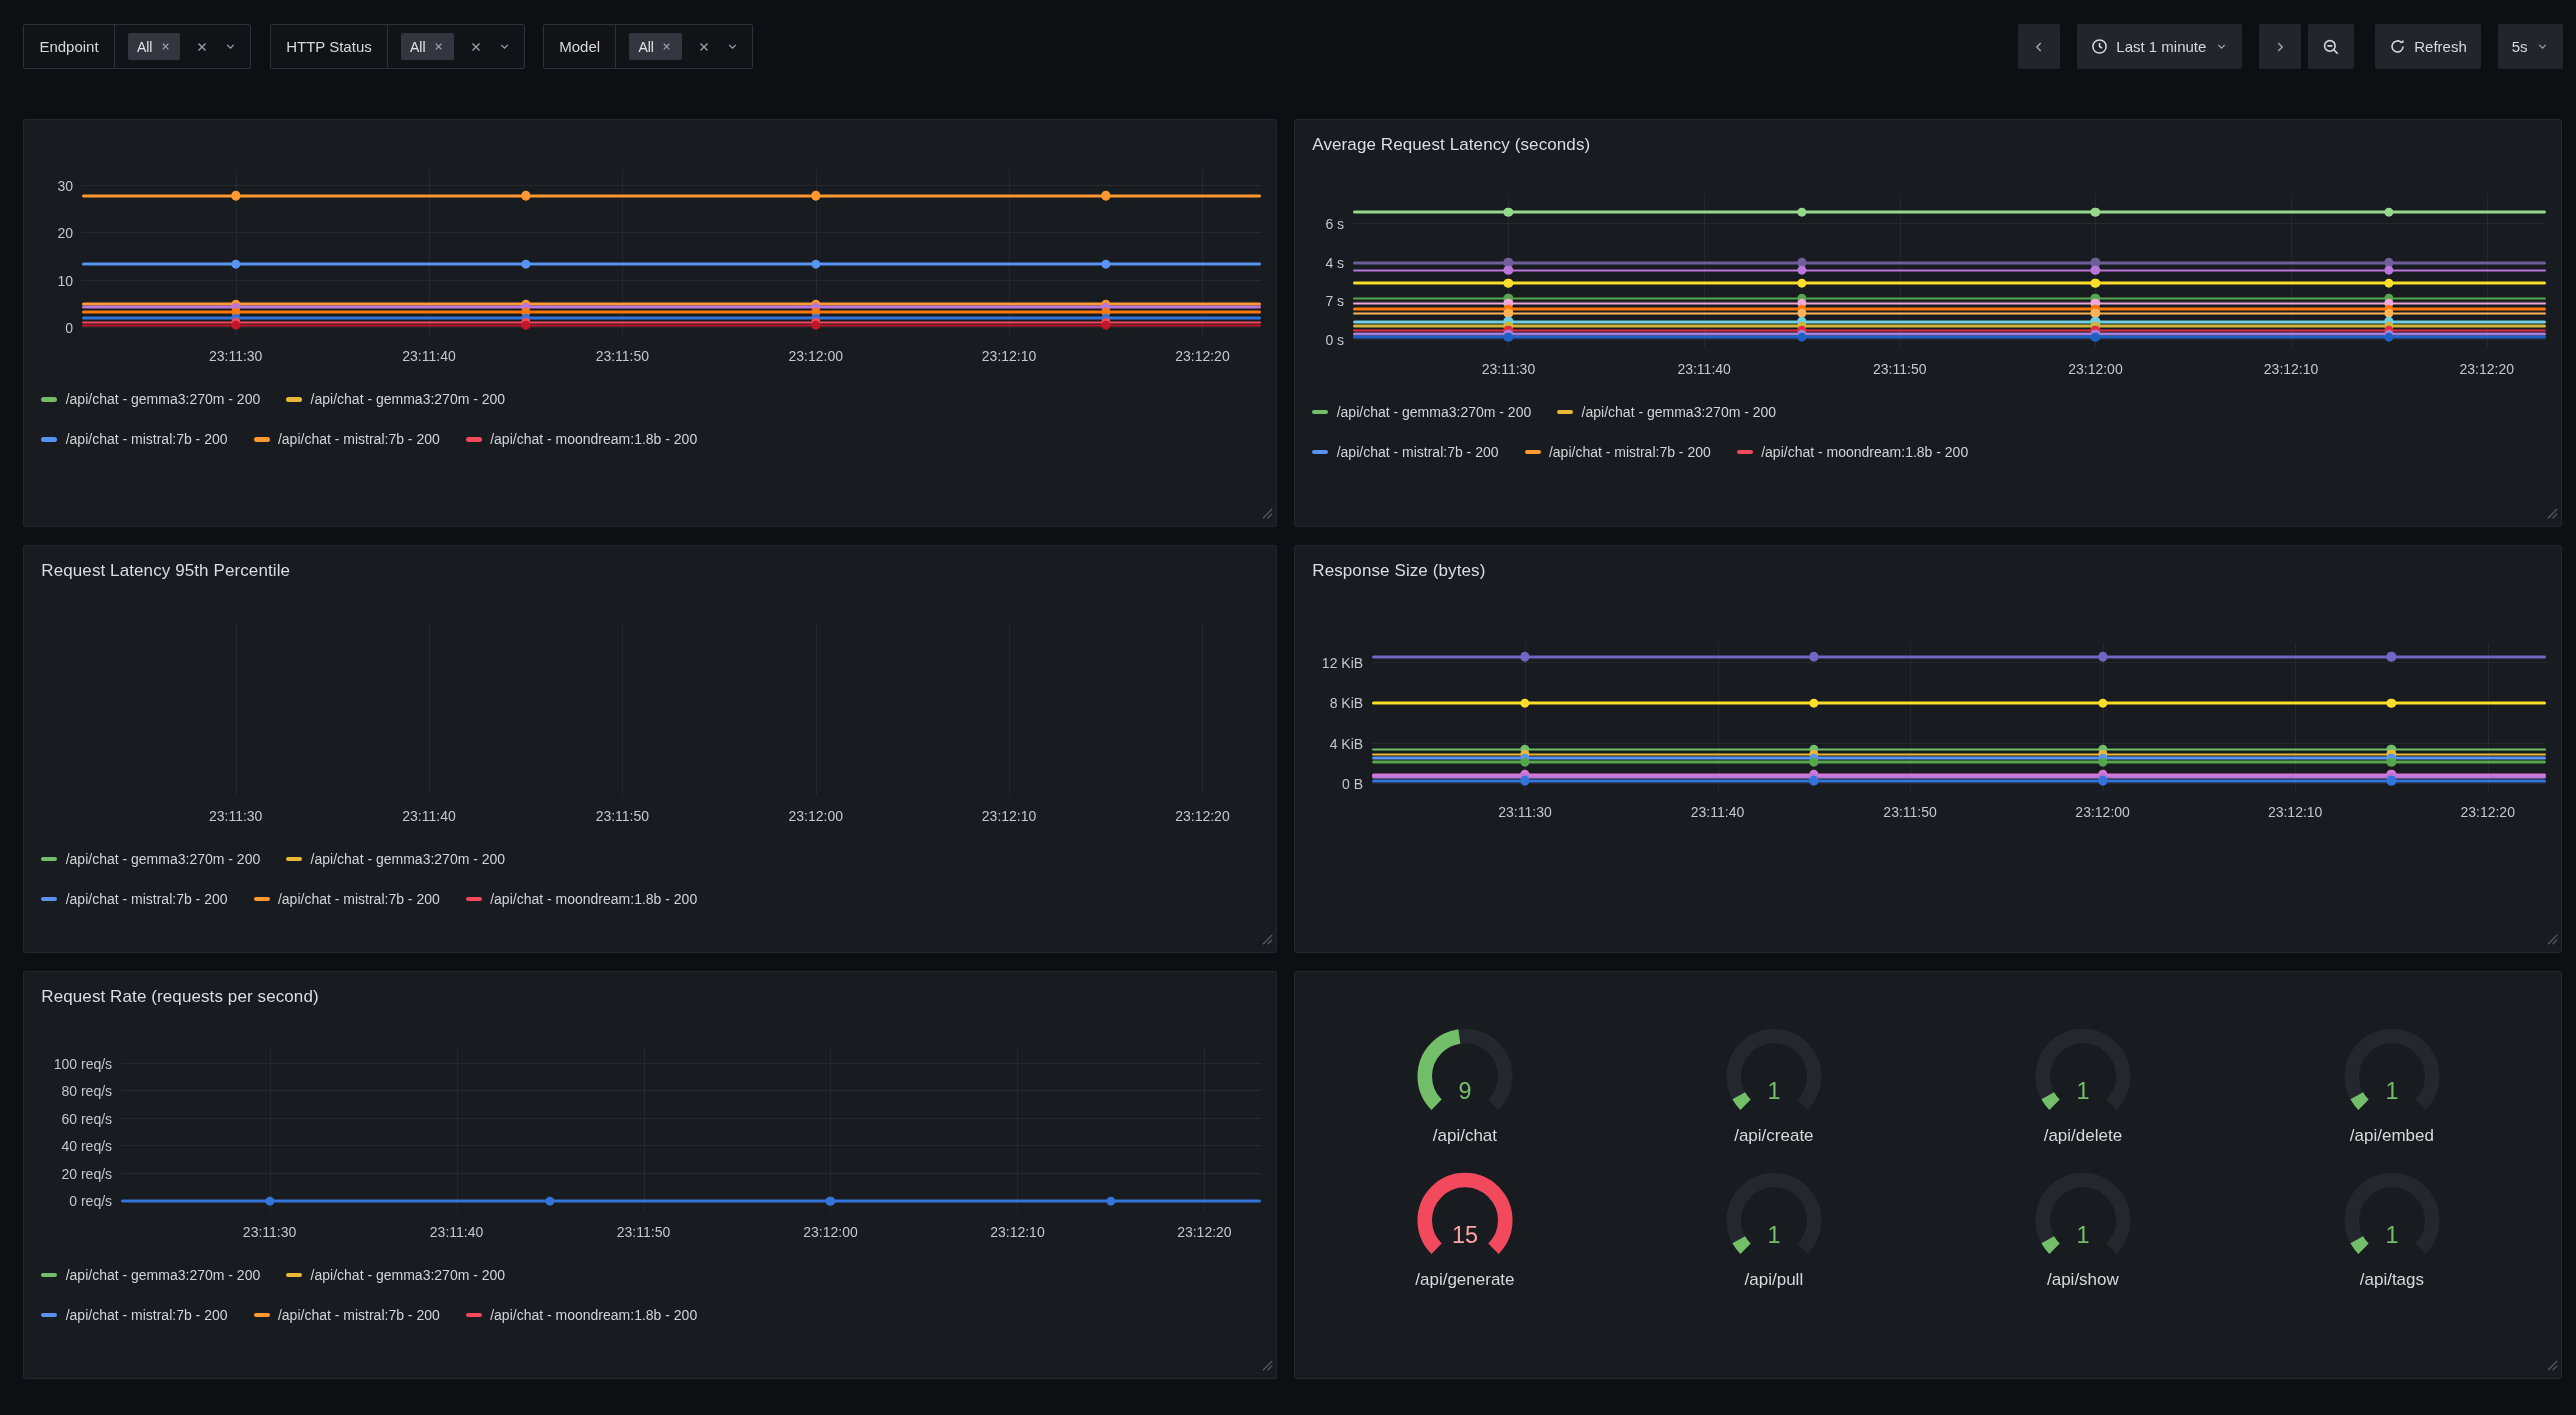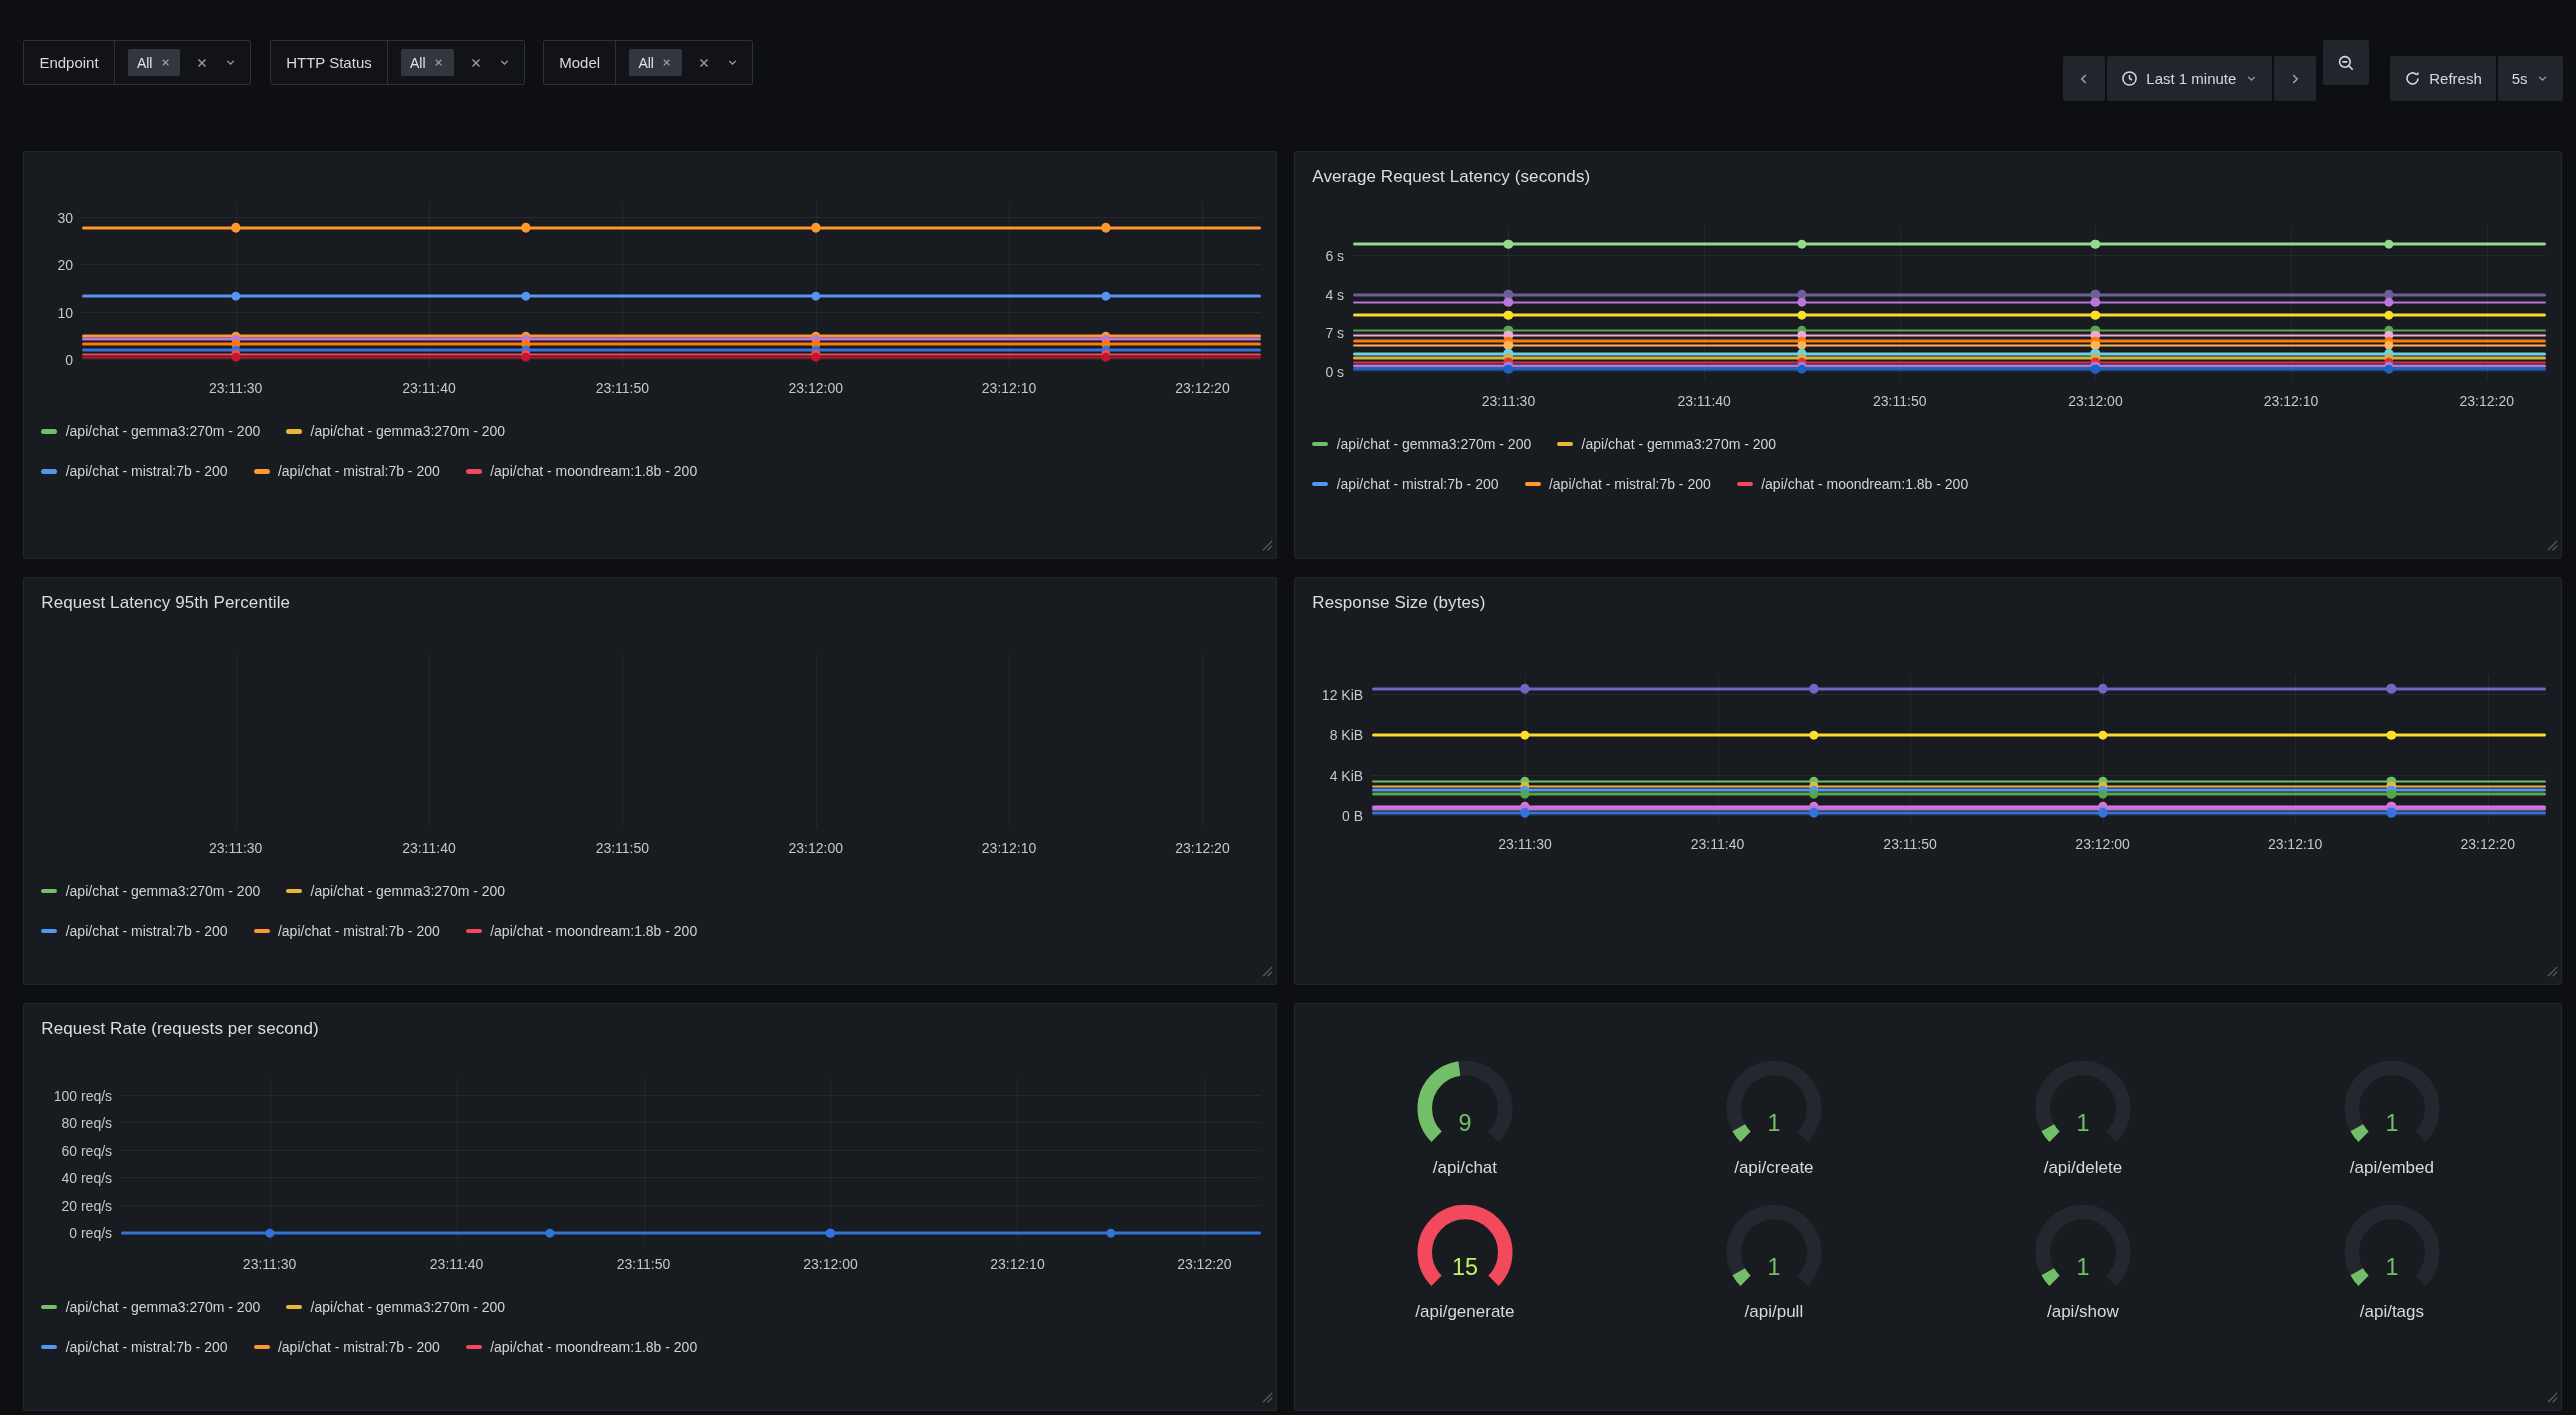--- a/index.html
+++ b/index.html
@@ -11,21 +11,21 @@
   }
   
   .topbar { display:flex; justify-content:space-between; align-items:center; padding:24px 13px 0 23.4px; }
   .filters { display:flex; gap:18.7px; }
   .filter { display:flex; align-items:stretch; height:45px; border:0.9px solid #2e3138; border-radius:1.9px; background:#121317; }
   .filter-label { display:flex; align-items:center; padding:0 15px; font-size:15px; color:#d8d9da; border-right:0.9px solid #2e3138; }
   .filter-value { display:flex; align-items:center; padding:0 13px; gap:15px; }
   .chip { display:flex; align-items:center; gap:7.5px; background:#33363e; border-radius:1.9px; padding:5.6px 9.3px; font-size:14px; color:#e3e4e8; cursor:pointer; }
   .icon { color:#9da0a8; display:inline-flex; align-items:center; cursor:pointer; }
   .time-controls { display:flex; align-items:center; }
-  .tc-group { display:flex; gap:2px;margin-top:32px; }
+  .tc-group { display:flex; gap:17px; }
   .tc-btn { display:flex; align-items:center; gap:8.4px; background:#22252c; border:none; border-radius:1.9px;
             color:#d8d9da; font-size:15px; height:45px; padding:0 14px; font-family:inherit; cursor:pointer; }
   .gap8 { width:7.5px; } .gap22 { width:20.6px; }
   
   .grid { display:grid; grid-template-columns:1254px 1268px; grid-template-rows:408px 408px 408px; gap:18px 17px; margin:50px 13px 0 23.4px; }
   .panel { background:#181b1f; border:0.9px solid #23262c; border-radius:1.9px; padding:11.2px 15px; position:relative; overflow:hidden; }
   .panel-title { font-size:17px; font-weight:500; color:#dcdde1; margin:3.7px 0 0 1.9px; letter-spacing:0.1px; }
   .resize-handle { position:absolute; right:3.7px; bottom:3.7px; cursor:nwse-resize; }
   
   .plot-row { display:flex; }
@@ -660,21 +660,21 @@
           <div class="gauge-arc-wrap"><svg width="112" height="95" viewBox="0 0 100 85" class="gauge-svg">
               <path d="M 24.54 70.46 A 36 36 0 1 1 75.46 70.46" fill="none" stroke="#24272e" stroke-width="13" pathLength="100"></path>
               <path d="M 24.54 70.46 A 36 36 0 1 1 75.46 70.46" fill="none" stroke="#73BF69" stroke-width="13" pathLength="100" stroke-dasharray="6 1000"></path>
             </svg><div class="gauge-value" style="color: rgb(115, 191, 105);">1</div></div>
           <div class="gauge-label">/api/embed</div>
         </div>
         <div class="gauge">
           <div class="gauge-arc-wrap"><svg width="112" height="95" viewBox="0 0 100 85" class="gauge-svg">
               <path d="M 24.54 70.46 A 36 36 0 1 1 75.46 70.46" fill="none" stroke="#24272e" stroke-width="13" pathLength="100"></path>
               <path d="M 24.54 70.46 A 36 36 0 1 1 75.46 70.46" fill="none" stroke="#F2495C" stroke-width="13" pathLength="100" stroke-dasharray="100 1000"></path>
-            </svg><div class="gauge-value" style="color: #bef264;">15</div></div>
+            </svg><div class="gauge-value" style="color: #fca5a5;">15</div></div>
           <div class="gauge-label">/api/generate</div>
         </div>
         <div class="gauge">
           <div class="gauge-arc-wrap"><svg width="112" height="95" viewBox="0 0 100 85" class="gauge-svg">
               <path d="M 24.54 70.46 A 36 36 0 1 1 75.46 70.46" fill="none" stroke="#24272e" stroke-width="13" pathLength="100"></path>
               <path d="M 24.54 70.46 A 36 36 0 1 1 75.46 70.46" fill="none" stroke="#73BF69" stroke-width="13" pathLength="100" stroke-dasharray="6 1000"></path>
             </svg><div class="gauge-value" style="color: rgb(115, 191, 105);">1</div></div>
           <div class="gauge-label">/api/pull</div>
         </div>
         <div class="gauge">

